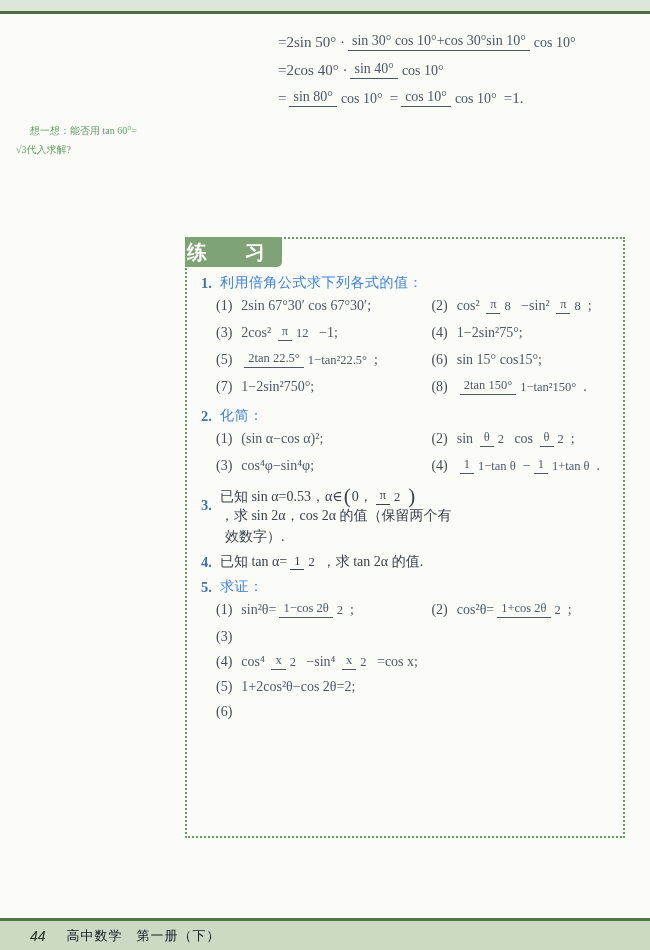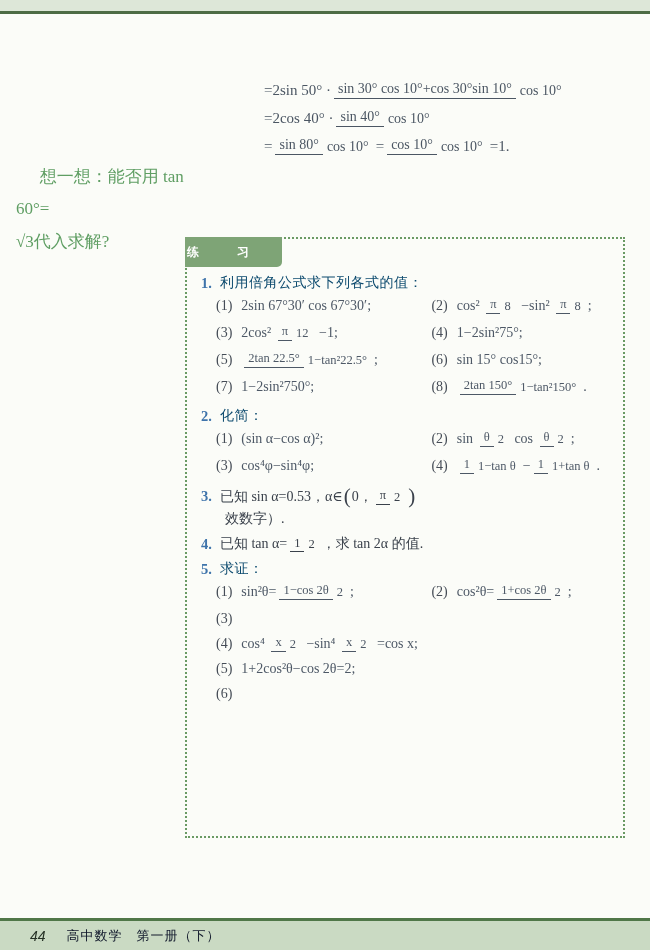--- a/index.html
+++ b/index.html
@@ -8,50 +8,50 @@
     background:#fbfcf8;
     font-family:"Liberation Serif","DejaVu Serif",serif;
     -webkit-font-smoothing:antialiased;
   }
 
   
   .topbar { position:absolute; top:0; left:0; right:0; height:11px;
     background:#dde7d8; border-bottom:3px solid #4d6c45; }
 
   
-  .equations { position:absolute; left:264px; top:33px; color:#4b5663; font-size:15px;margin-top:48px; }
+  .equations { position:absolute; left:278px; top:33px; color:#4b5663; font-size:15px; }
   .dline { display:flex; align-items:center; margin-bottom:10px; white-space:nowrap; }
   .dline .frac > span { font-size:14px; }
 
   
   .frac { display:inline-flex; flex-direction:row; align-items:center;
     margin:0 3px; vertical-align:middle; text-align:center; }
   .frac .fn { border-bottom:1px solid currentColor; padding:0 4px 1px; line-height:1.15; }
   .frac .fd { padding:1px 4px 0; line-height:1.15; }
   .bigp { font-size:21px; line-height:1; margin:0 1px; font-weight:300; }
 
   
   .note { position:absolute; left:16px; top:121px; width:185px;
-    color:#5f9e63; font-size:17px; line-height:1.9;margin-top:40px; }
+    color:#5f9e63; font-size:10px; line-height:1.9; }
   .note .l1 { text-indent:1.4em; }
 
   
   .exbox { position:absolute; left:185px; top:237px; width:440px; height:601px;
     border:2px dotted #6a9a64; box-sizing:border-box; background:transparent; }
   .exhead { position:absolute; top:-2px; left:-2px; width:97px; height:30px;
-    background:#7ea476; color:#ffffff; font-size:12px; font-weight:bold;
+    background:#7ea476; color:#ffffff; font-size:20px; font-weight:bold;
     display:flex; align-items:center; padding-left:2px; letter-spacing:38px;
     white-space:nowrap; overflow:hidden; box-sizing:border-box;
     border-radius:0 0 5px 0; }
   .excontent { position:absolute; left:14px; right:8px; top:35px; bottom:4px; overflow:hidden; }
 
   .item { margin-bottom:7px; }
   .irow { display:flex; align-items:center; }
   .inum { color:#3f74ab; font-weight:bold; font-size:14.5px; margin-right:8px; flex:0 0 auto; }
-  .ititle { color:#0c4a6e; font-size:14px; letter-spacing:0.5px; }
+  .ititle { color:#3b82f6; font-size:14px; letter-spacing:0.5px; }
   .subs { padding-left:15px; }
   .sub2 { display:grid; grid-template-columns:54% 46%; }
   .sub { display:flex; align-items:center; margin:2px 0; min-height:23px; }
   .slabel { color:#454c56; margin-right:9px; font-size:14px; flex:0 0 auto; }
   .smath { color:#4d5866; font-size:14px; display:inline-flex; align-items:center;
     flex-wrap:wrap; white-space:pre; }
   .smath .frac > span { font-size:12.5px; }
   .cont { padding-left:24px; margin-top:3px; }
   .itemtext .smath { color:#3a414b; }
 
@@ -169,21 +169,21 @@
         <div class="sub">
           <span class="slabel">(4)</span>
           <span class="smath"><span class="frac"><span class="fn">1</span><span class="fd">1−tan θ</span></span><span>−</span><span class="frac"><span class="fn">1</span><span class="fd">1+tan θ</span></span><span>.</span></span>
         </div>
       </div>
     </div>
 
     <div class="item itemtext">
       <div class="irow">
         <span class="inum">3.</span>
-        <span class="smath"><span>已知 sin α=0.53，α∈</span><span class="bigp">(</span><span>0，</span><span class="frac"><span class="fn">π</span><span class="fd">2</span></span><span class="bigp">)</span></span>
+        <span class="smath"><span>已知 sin α=0.53，α∈</span><span class="bigp">(</span><span>0，</span><span class="frac"><span class="fn">π</span><span class="fd">2</span></span><span class="bigp">)</span><span>，求 sin 2α，cos 2α 的值（保留两个有</span></span>
       </div>
       <div class="irow cont">
         <span class="smath"><span>效数字）.</span></span>
       </div>
     </div>
 
     <div class="item itemtext">
       <div class="irow">
         <span class="inum">4.</span>
         <span class="smath"><span>已知 tan α=</span><span class="frac"><span class="fn">1</span><span class="fd">2</span></span><span>，求 tan 2α 的值.</span></span>

